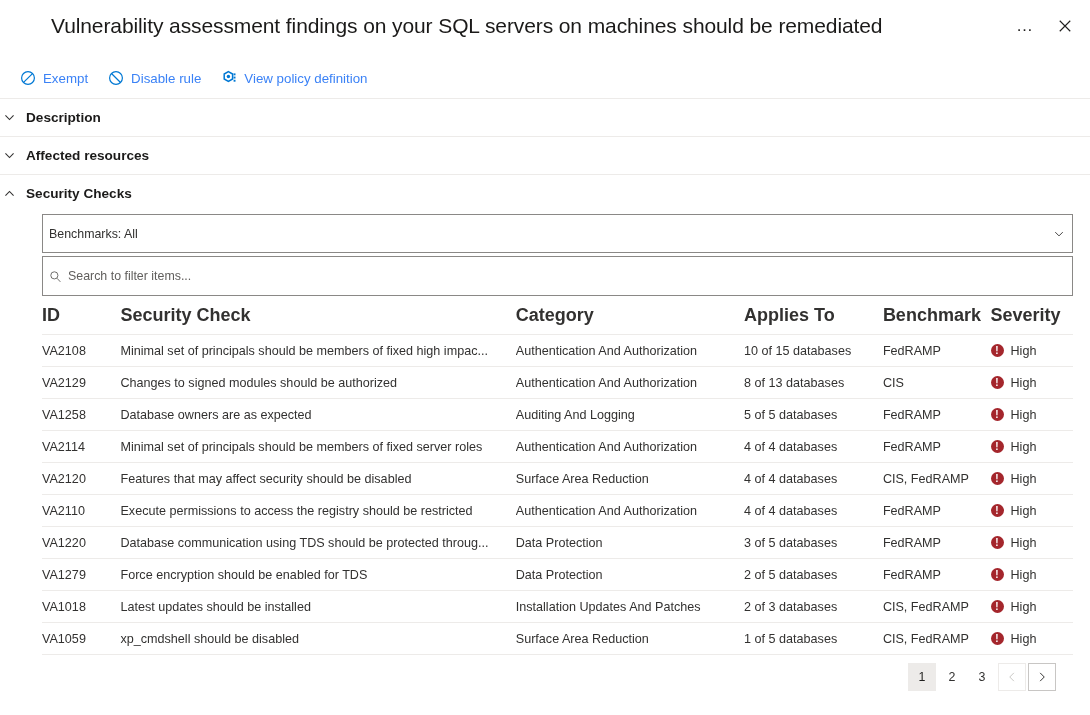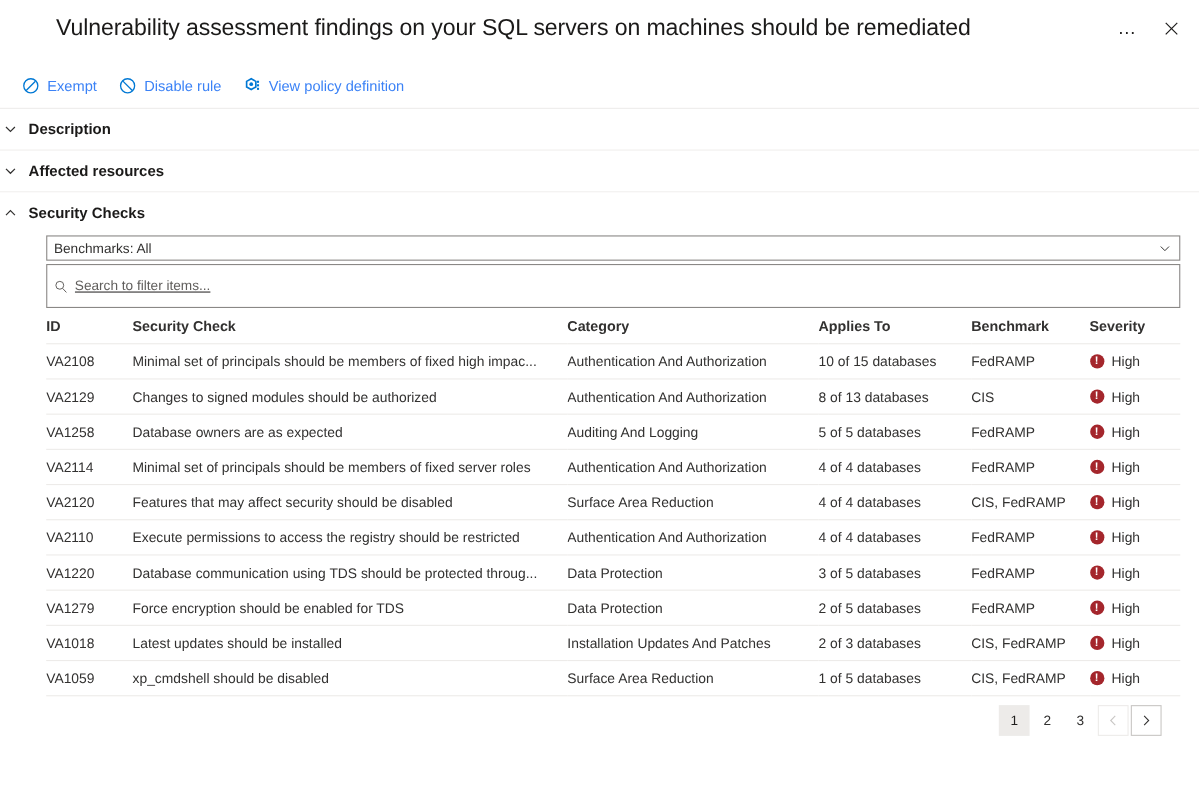--- a/index.html
+++ b/index.html
@@ -97,58 +97,57 @@
   .tab.active::after {
     content: ""; position: absolute;
     left: 0; right: 0; bottom: 0;
     height: 2px; background: #0078d4;
   }
 
   
   .filters { padding: 2px 17px 0 42px; }
   .dropdown {
     position: relative;
-    height: 23px;
+    height: 39px;
     border: 1px solid #8a8886;
     background: #fff;
     display: flex; align-items: center;
     padding: 0 26px 0 6px;
     font-size: 12.4px; color: #323130;
     cursor: pointer;
   }
   .dropdown .dd-chev {
     position: absolute; right: 7px; top: 50%;
     transform: translateY(-50%);
     width: 12px; height: 12px; color: #323130;
   }
   .searchbox {
     margin-top: 3px;
     height: 40px;
     border: 1px solid #8a8886;
     background: #fff;
     display: flex; align-items: center;
     padding: 16px 6px;
     gap: 6px;
-    text-decoration: underline;
   }
   .searchbox .mag { width: 13px; height: 13px; flex:none; color: #605e5c; }
   .searchbox input {
     flex: 1; border: none; outline: none;
     font-family: inherit; font-size: 12.4px;
     color: #323130; background: transparent;
     padding: 0;
   }
   .searchbox input::placeholder { color: #605e5c; }
 
   
   .tablewrap { padding: 0 17px 0 42px; margin-top: 9px; }
   table.grid { width: 100%; border-collapse: collapse; table-layout: fixed; }
   table.grid th {
     text-align: left;
-    font-size: 13px;
+    font-size: 18px;
     font-weight: bold;
     color: #323130;
     padding: 0 0 8px 0;
     border-bottom: 1px solid #edebe9;
     vertical-align: bottom;
   }
   table.grid td {
     font-size: 12.6px;
     color: #323130;
     height: 32px;

